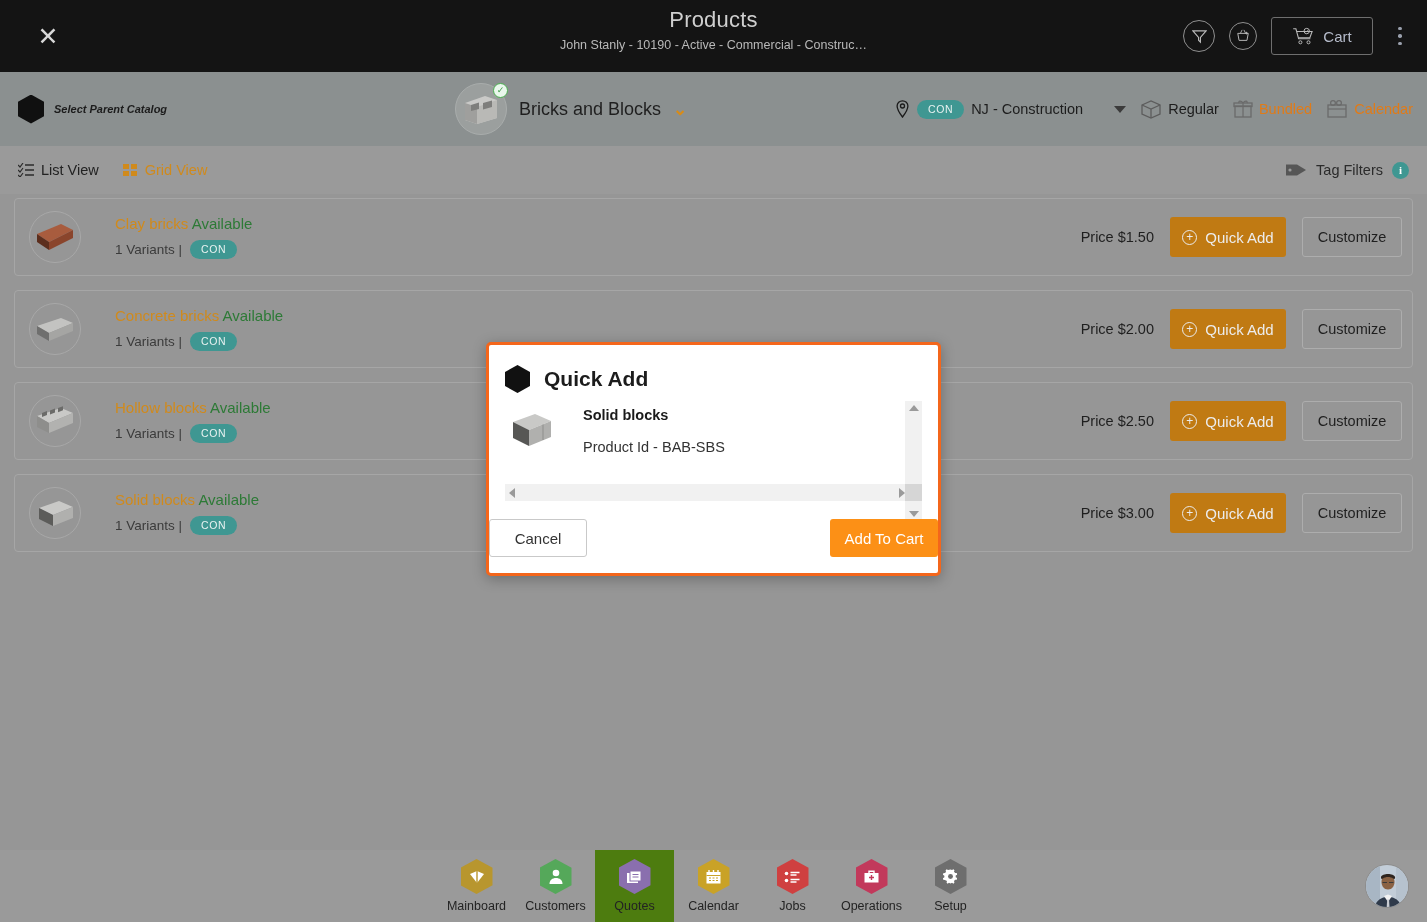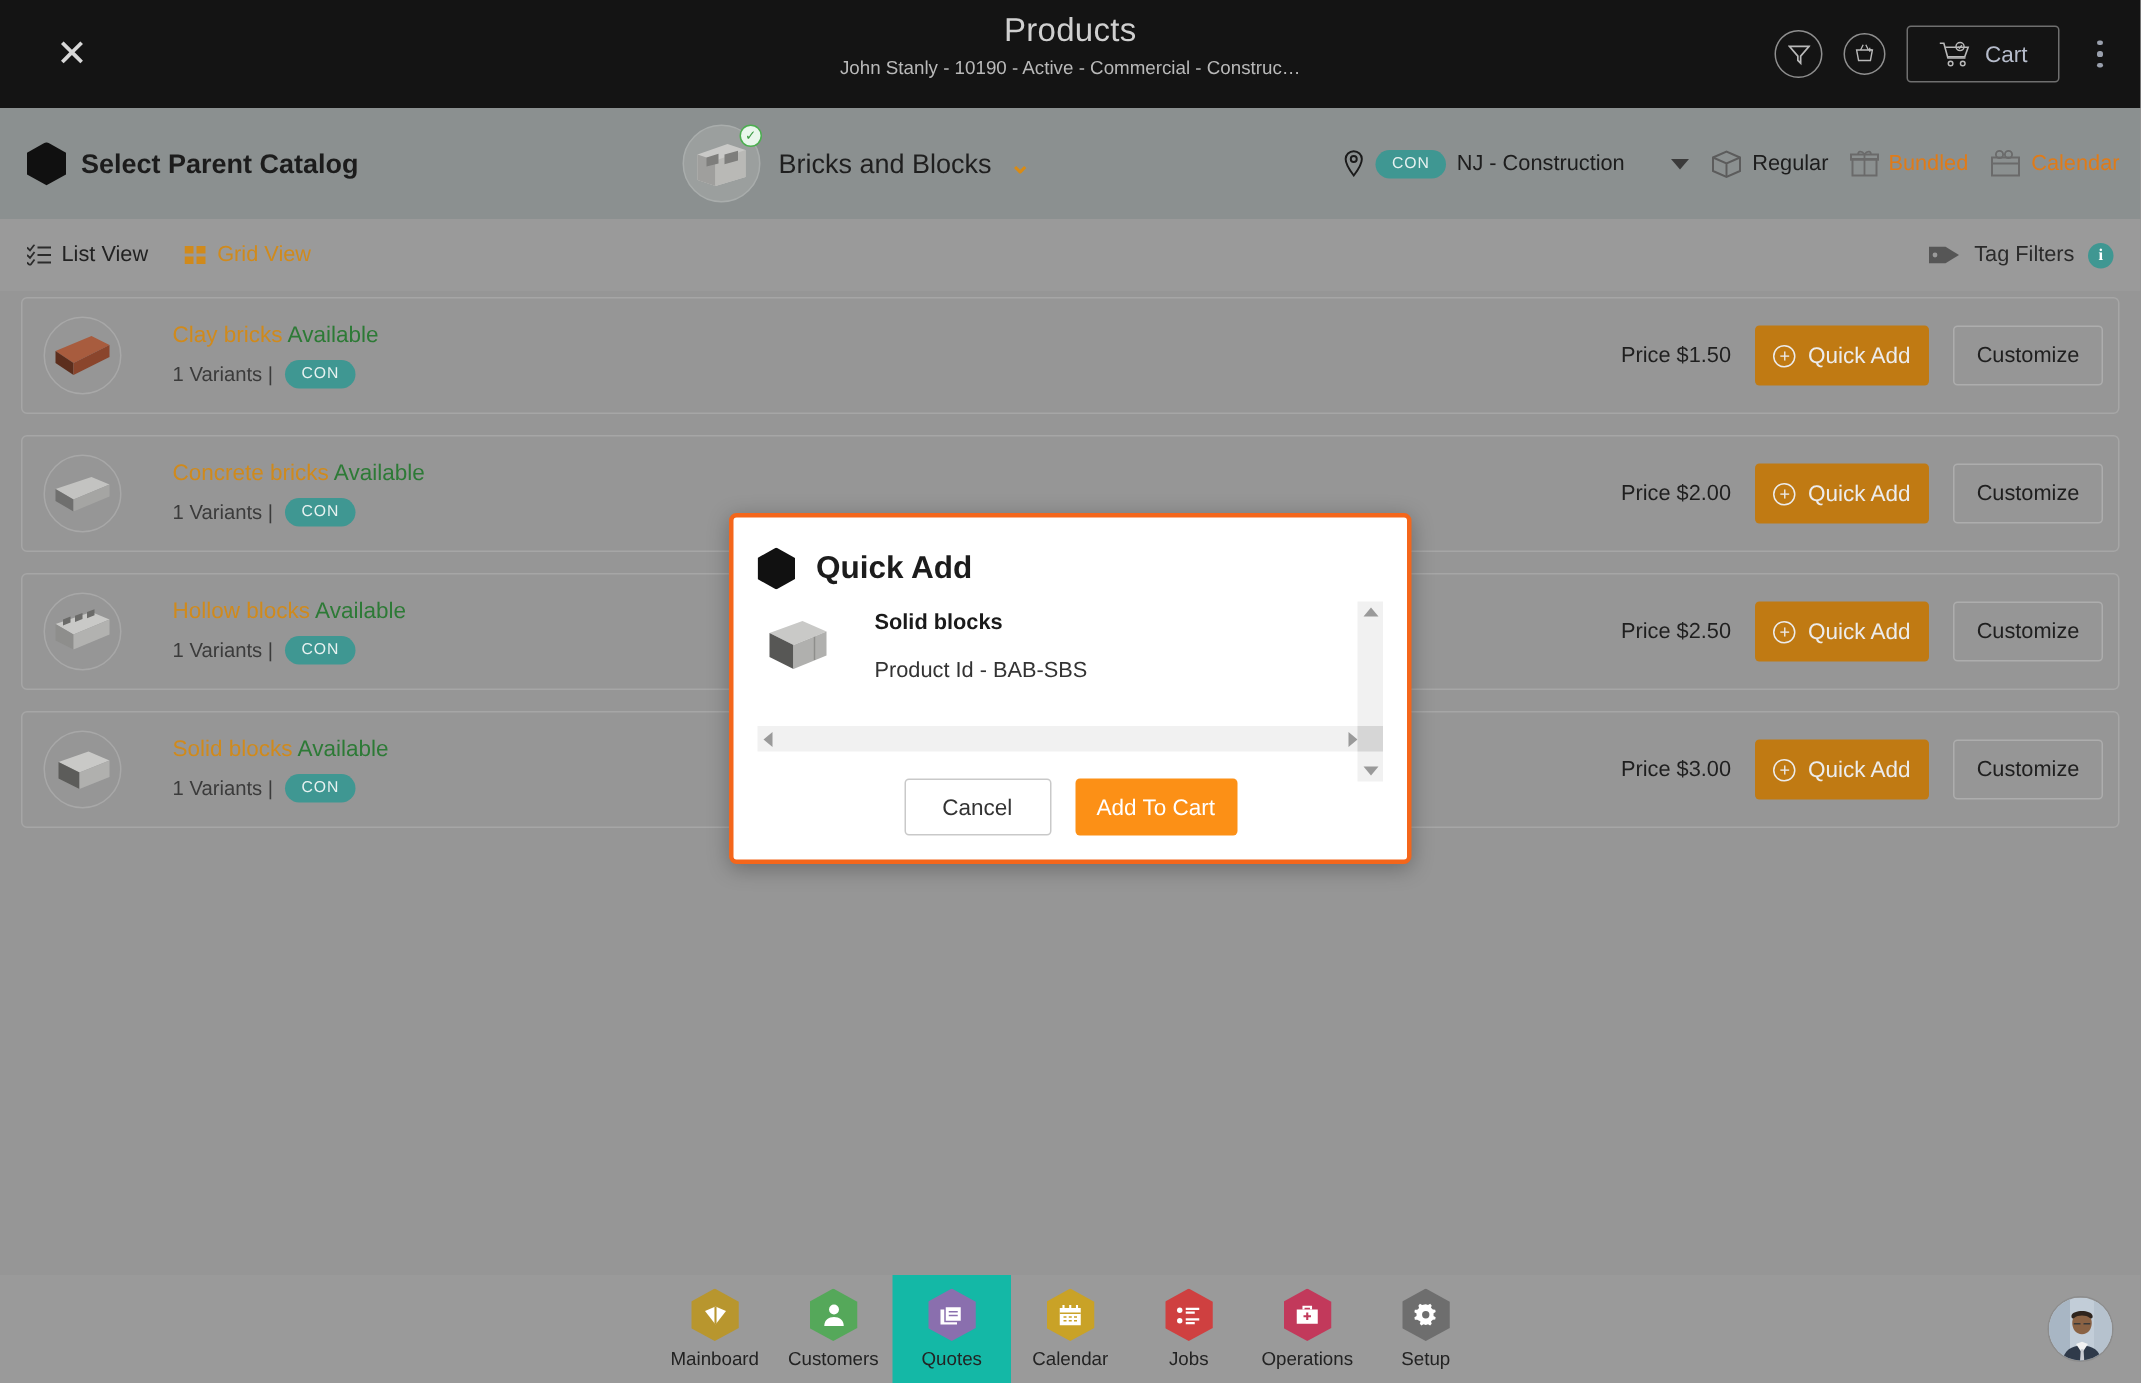--- a/index.html
+++ b/index.html
@@ -54,21 +54,21 @@
   
   .catalogbar {
     position: absolute; top: 72px; left: 0; width: 1427px; height: 74px;
     background: #8b9090; display: flex; align-items: center;
   }
   .catalog-left { position: absolute; left: 18px; display: flex; align-items: center; gap: 10px; }
   .hexagon {
     width: 26px; height: 29px; background: #101010;
     clip-path: polygon(50% 0%, 100% 25%, 100% 75%, 50% 100%, 0% 75%, 0% 25%);
   }
-  .catalog-label { font-size: 18px; font-weight: bold; color: #1c1c1c; }
+  .catalog-label { font-size: 11px; font-weight: bold; color: #1c1c1c; font-style: italic; }
 
   .catalog-mid { position: absolute; left: 455px; display: flex; align-items: center; gap: 12px; }
   .thumb-circle {
     width: 52px; height: 52px; border-radius: 50%; background: #9b9f9e;
     border: 1px solid #a9adac; position: relative; overflow: visible;
     display:flex; align-items:center; justify-content:center;
   }
   .check-badge {
     position: absolute; right: -2px; top: -1px; width: 15px; height: 15px;
     border-radius: 50%; background: #e9f7ec; border: 1px solid #4caf50;
@@ -178,41 +178,41 @@
     position: absolute; left: 16px; top: 139px; width: 404px; height: 17px;
     background: #f1f1f1; display: flex; align-items: center; justify-content: space-between;
     padding: 0 4px; cursor: pointer;
   }
   .tri-left { width:0;height:0;border-top:5px solid transparent;border-bottom:5px solid transparent;border-right:6px solid #9a9a9a; }
   .tri-right { width:0;height:0;border-top:5px solid transparent;border-bottom:5px solid transparent;border-left:6px solid #9a9a9a; }
   .scroll-corner { position:absolute; right:16px; top:139px; width:17px; height:17px; background:#d6d6d6; }
 
   .modal-foot {
     position: absolute; left: 0; right: 0; bottom: 16px;
-    display: flex; justify-content: center; gap: 16px;
+    display: flex; justify-content: space-between; gap: 16px;
   }
   .btn-cancel {
     width: 98px; height: 38px; background: #fff; border: 1px solid #c9c9c9; border-radius: 3px;
     font-size: 15px; color: #333; cursor: pointer; font-family: "Liberation Sans", sans-serif;
   }
   .btn-addcart {
     width: 108px; height: 38px; background: #fc9016; border: none; border-radius: 3px;
     font-size: 15px; color: #fff; cursor: pointer; font-family: "Liberation Sans", sans-serif;
   }
 
   
   .bottomnav {
     position: absolute; bottom: 0; left: 0; width: 1427px; height: 72px;
     background: #9a9a9a; display: flex; align-items: center; justify-content: center; gap: 0;
   }
   .nav-item {
     width: 79px; height: 72px; display: flex; flex-direction: column;
     align-items: center; justify-content: center; gap: 5px; cursor: pointer;
   }
-  .nav-item.active { background: #14b8a6; }
+  .nav-item.active { background: #4d7c0f; }
   .nav-hex {
     width: 32px; height: 35px;
     clip-path: polygon(50% 0%, 100% 25%, 100% 75%, 50% 100%, 0% 75%, 0% 25%);
     display: flex; align-items: center; justify-content: center;
     color: #fff; font-size: 16px;
   }
   .nav-label { font-size: 12.5px; color: #232323; }
   .avatar {
     position: absolute; right: 18px; bottom: 14px; width: 44px; height: 44px;
     border-radius: 50%; overflow: hidden; border: 1px solid #8d8d8d; cursor: pointer;

